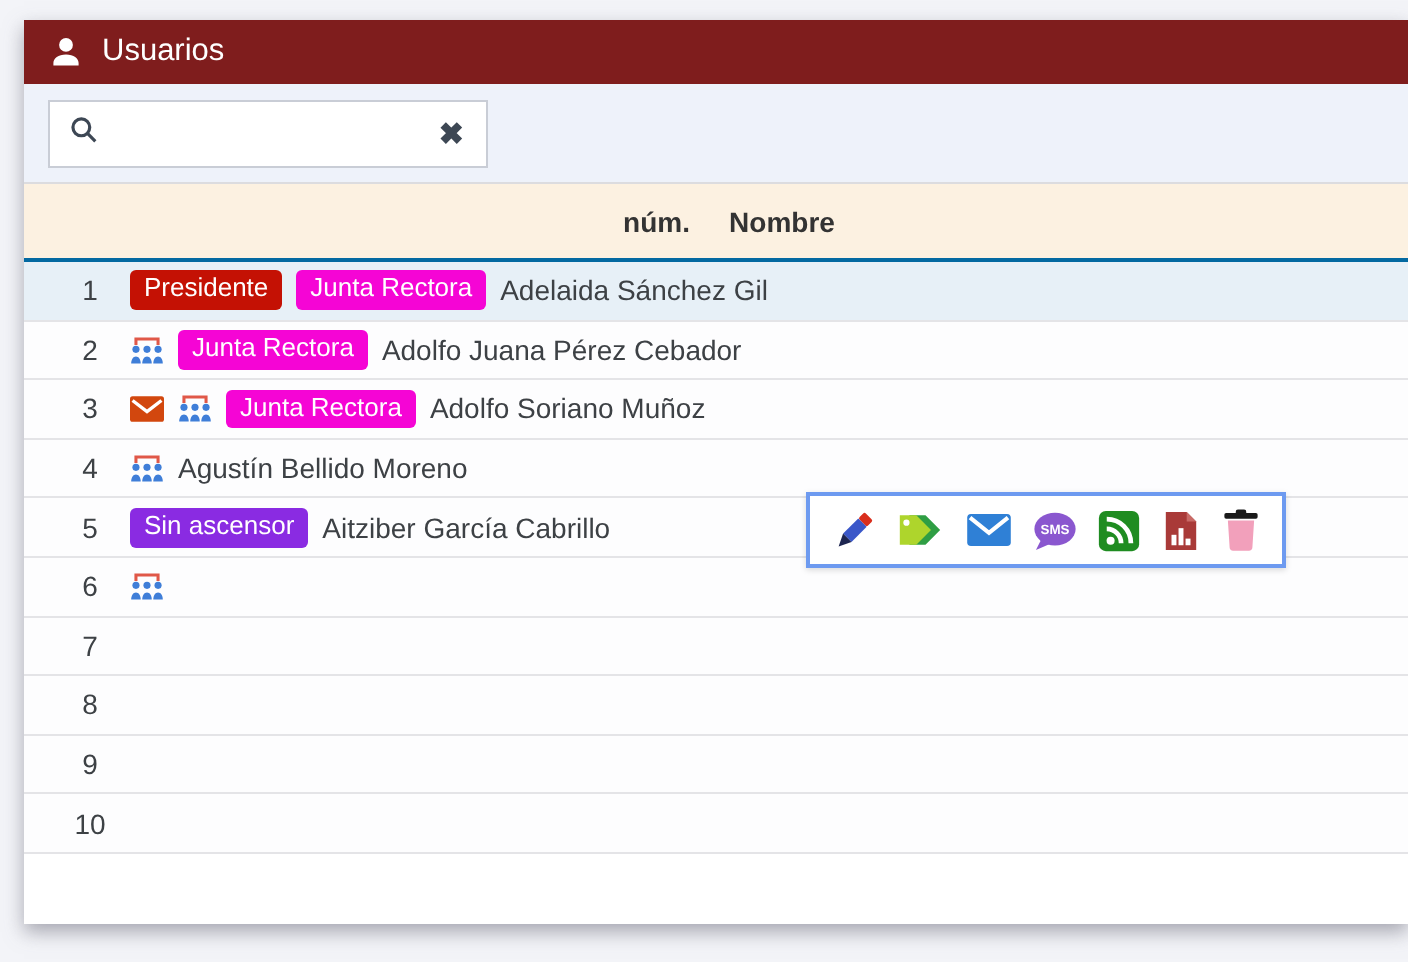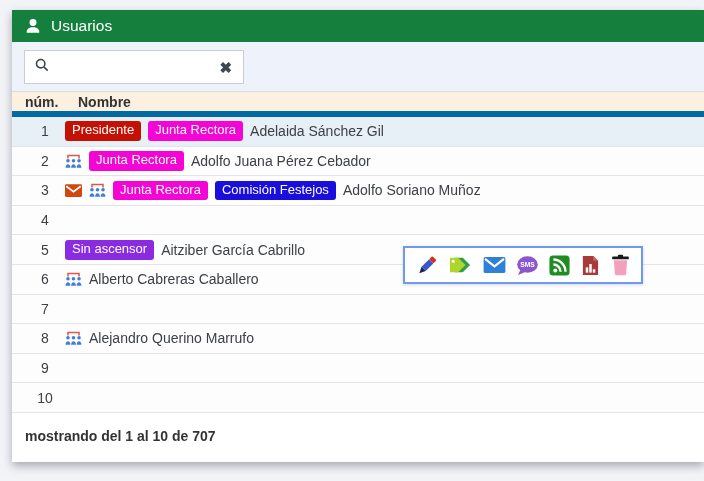--- a/index.html
+++ b/index.html
@@ -11,21 +11,21 @@
     overflow:hidden;
     color:#3d4145;
   }
   .panel {
     position:absolute; left:12px; top:10px; right:0; height:452px;
     background:#ffffff;
     box-shadow:0 4px 9px rgba(105,105,120,.55);
   }
   
   .header-bar {
-    height:32px; background:#15803d; color:#fff;
+    height:32px; background:#7f1d1d; color:#fff;
     display:flex; align-items:center; gap:9px; padding:2px 12px;
     font-size:15.5px;
   }
   .header-bar svg { display:block; }
   
   .search-section {
     height:50px; background:#eef2fa; padding:8px 12px;
     border-bottom:1px solid #dcdcdf;
   }
   .search-box {
@@ -38,22 +38,22 @@
     font-family:"Liberation Sans", sans-serif; font-size:14px; color:#3d4145;
     min-width:0; margin-left:7px;
   }
   .clear-btn {
     border:none; background:none; cursor:pointer;
     font-size:15px; font-weight:bold; color:#3d4754; line-height:1;
     padding:0 2px;
   }
   
   .table-header {
-    height:25px; background:#fcf1e1; border-bottom:6px solid #0369a1;
-    display:flex; align-items:center; font-weight:bold; font-size:14px; color:#333;
+    height:39px; background:#fcf1e1; border-bottom:2px solid #0369a1;
+    display:flex; align-items:center; font-weight:bold; font-size:14px; color:#333;justify-content:center;
   }
   .col-num { width:40px; margin-left:13px; }
   .col-name { margin-left:13px; }
   .row {
     height:29.6px; display:flex; align-items:center;
     border-bottom:1px solid #e4e4e7; font-size:14px;
     background:#fdfdfe; cursor:pointer;
   }
   .row.selected { background:#e7f0f7; }
   .cell-num { width:40px; margin-left:13px; text-align:center; color:#3d4145; flex:none; }
@@ -160,86 +160,81 @@
                 <circle cx="3.5" cy="8.6" r="2.1"></circle>
                 <circle cx="10" cy="8.6" r="2.1"></circle>
                 <circle cx="16.5" cy="8.6" r="2.1"></circle>
                 <path d="M0.7 17c0-2.6 1.2-4.2 2.8-4.2S6.3 14.4 6.3 17z"></path>
                 <path d="M7.2 17c0-2.6 1.2-4.2 2.8-4.2s2.8 1.6 2.8 4.2z"></path>
                 <path d="M13.7 17c0-2.6 1.2-4.2 2.8-4.2s2.8 1.6 2.8 4.2z"></path>
               </g>
             </svg>
           </span>
           <span class="badge" style="background: rgb(245, 5, 213);">Junta Rectora</span>
-          <span class="badge" style="background: rgb(26, 14, 220);">Comisión Festejos</span>
           <span>Adolfo Soriano Muñoz</span>
         </div>
       </div>
       <div class="row">
         <div class="cell-num">4</div>
-      </div>
-      <div class="row">
-        <div class="cell-num">5</div>
-        <div class="cell-name">
-          <span class="badge" style="background: rgb(138, 43, 226);">Sin ascensor</span>
-          <span>Aitziber García Cabrillo</span>
-        </div>
-      </div>
-      <div class="row">
-        <div class="cell-num">6</div>
         <div class="cell-name">
           <span class="row-icon">
             <svg width="17" height="16" viewBox="0 0 20 18">
               <path d="M3.5 6V2.5h13V6" fill="none" stroke="#e05848" stroke-width="1.8"></path>
               <g fill="#3f7ed8">
                 <circle cx="3.5" cy="8.6" r="2.1"></circle>
                 <circle cx="10" cy="8.6" r="2.1"></circle>
                 <circle cx="16.5" cy="8.6" r="2.1"></circle>
                 <path d="M0.7 17c0-2.6 1.2-4.2 2.8-4.2S6.3 14.4 6.3 17z"></path>
                 <path d="M7.2 17c0-2.6 1.2-4.2 2.8-4.2s2.8 1.6 2.8 4.2z"></path>
                 <path d="M13.7 17c0-2.6 1.2-4.2 2.8-4.2s2.8 1.6 2.8 4.2z"></path>
               </g>
             </svg>
           </span>
-          <span>Alberto Cabreras Caballero</span>
-        </div>
-      </div>
-      <div class="row">
-        <div class="cell-num">7</div>
-      </div>
-      <div class="row">
-        <div class="cell-num">8</div>
+          <span>Agustín Bellido Moreno</span>
+        </div>
+      </div>
+      <div class="row">
+        <div class="cell-num">5</div>
+        <div class="cell-name">
+          <span class="badge" style="background: rgb(138, 43, 226);">Sin ascensor</span>
+          <span>Aitziber García Cabrillo</span>
+        </div>
+      </div>
+      <div class="row">
+        <div class="cell-num">6</div>
         <div class="cell-name">
           <span class="row-icon">
             <svg width="17" height="16" viewBox="0 0 20 18">
               <path d="M3.5 6V2.5h13V6" fill="none" stroke="#e05848" stroke-width="1.8"></path>
               <g fill="#3f7ed8">
                 <circle cx="3.5" cy="8.6" r="2.1"></circle>
                 <circle cx="10" cy="8.6" r="2.1"></circle>
                 <circle cx="16.5" cy="8.6" r="2.1"></circle>
                 <path d="M0.7 17c0-2.6 1.2-4.2 2.8-4.2S6.3 14.4 6.3 17z"></path>
                 <path d="M7.2 17c0-2.6 1.2-4.2 2.8-4.2s2.8 1.6 2.8 4.2z"></path>
                 <path d="M13.7 17c0-2.6 1.2-4.2 2.8-4.2s2.8 1.6 2.8 4.2z"></path>
               </g>
             </svg>
           </span>
-          <span>Alejandro Querino Marrufo</span>
-        </div>
+        </div>
+      </div>
+      <div class="row">
+        <div class="cell-num">7</div>
+      </div>
+      <div class="row">
+        <div class="cell-num">8</div>
       </div>
       <div class="row">
         <div class="cell-num">9</div>
       </div>
       <div class="row">
         <div class="cell-num">10</div>
       </div>
     </div>
 
-  <div class="list-footer">
-    <span>mostrando del 1 al 10 de 707</span>
-  </div>
 
   <div class="action-toolbar">
       <button class="tool-btn">
         <span class="row-icon">
           <svg width="23" height="23" viewBox="0 0 24 24">
             <g transform="rotate(45 12 12)">
               <rect x="9.3" y="0.8" width="6.2" height="4.6" rx="1" fill="#d92e1c"></rect>
               <rect x="9.3" y="5.4" width="6.2" height="11.2" fill="#3a57c9"></rect>
               <path d="M9.3 16.6h6.2L12.4 23z" fill="#1d2550"></path>
             </g>

